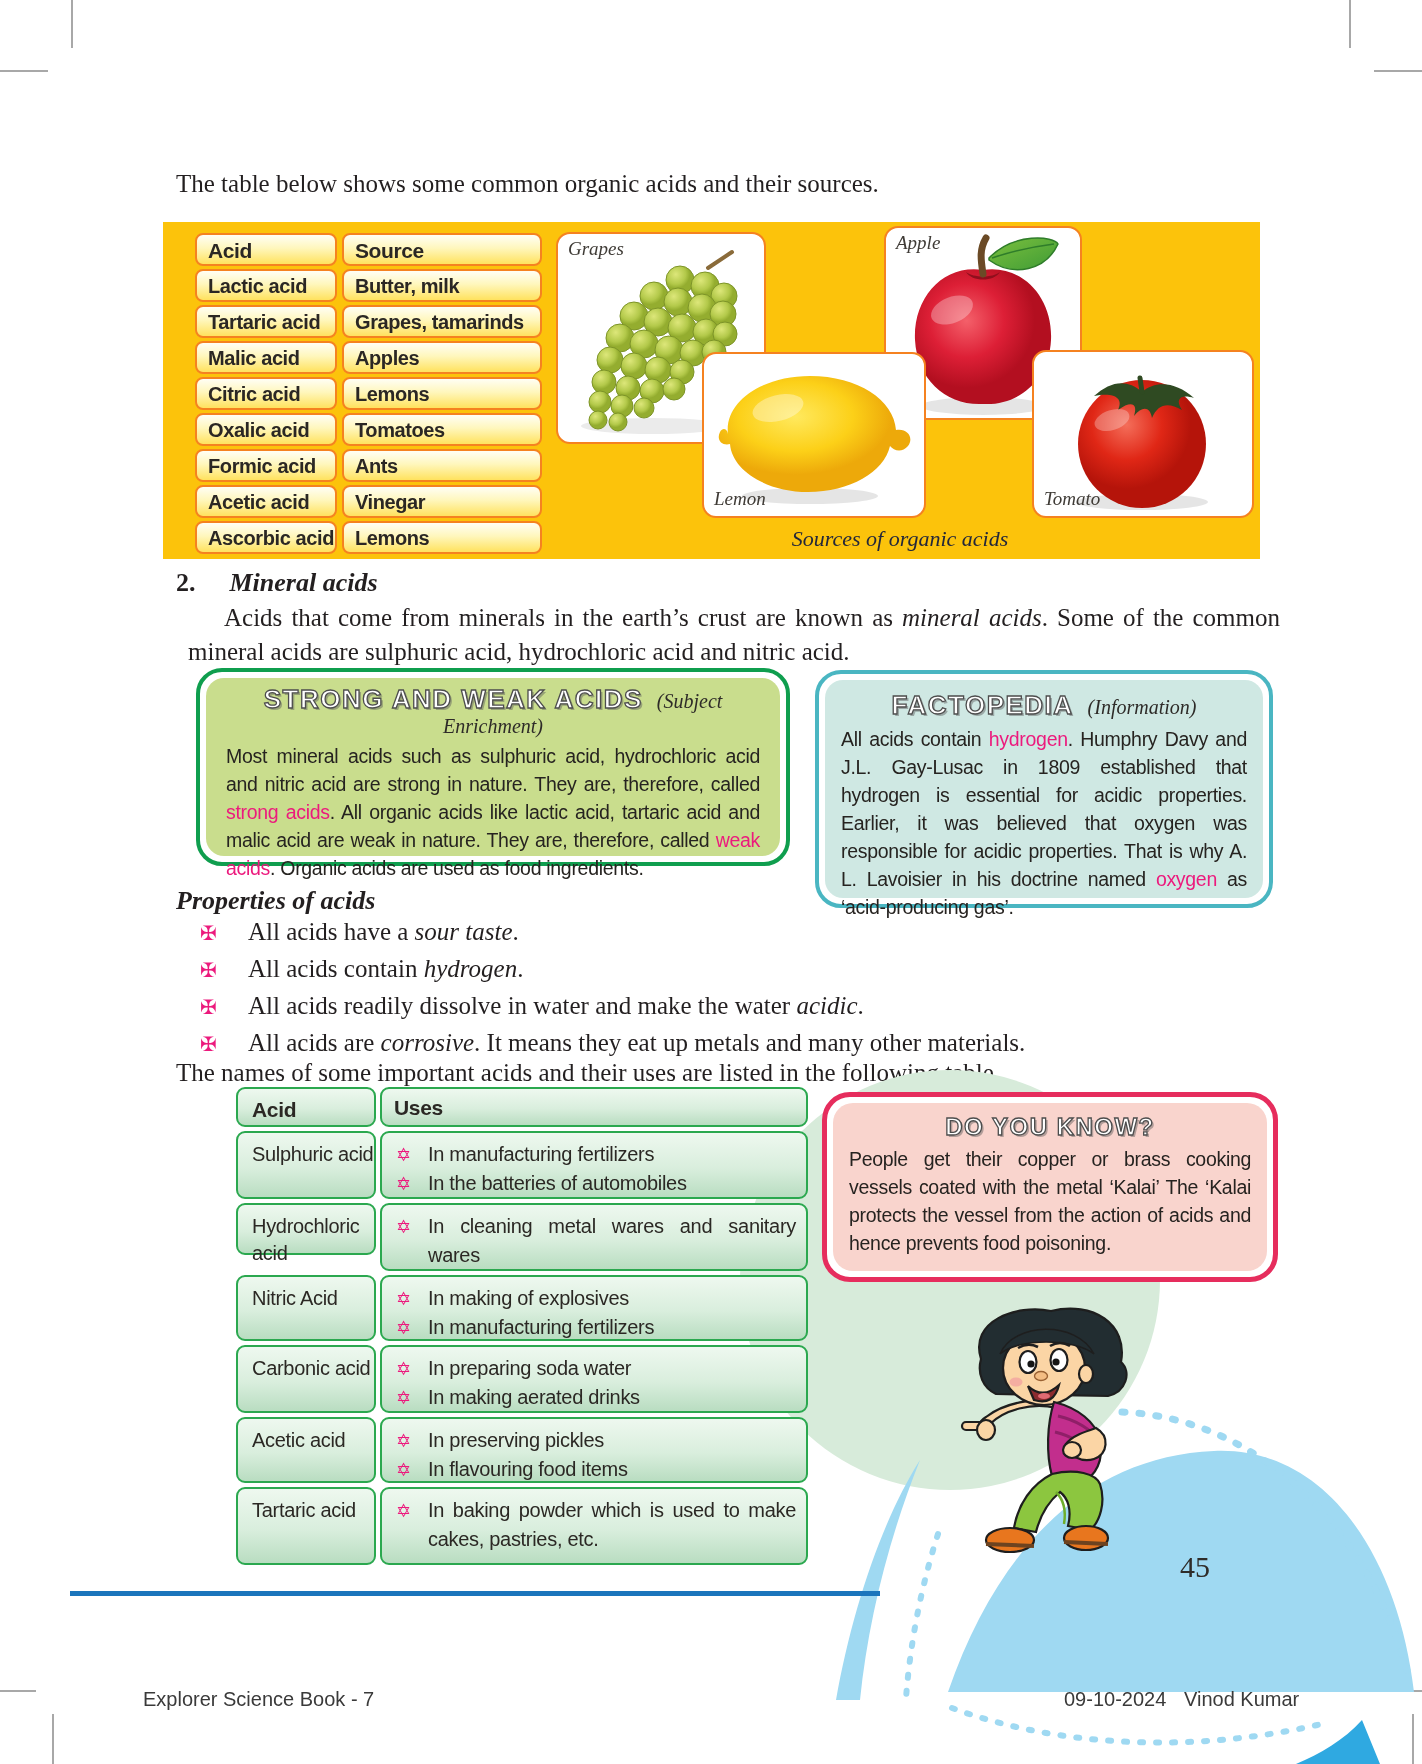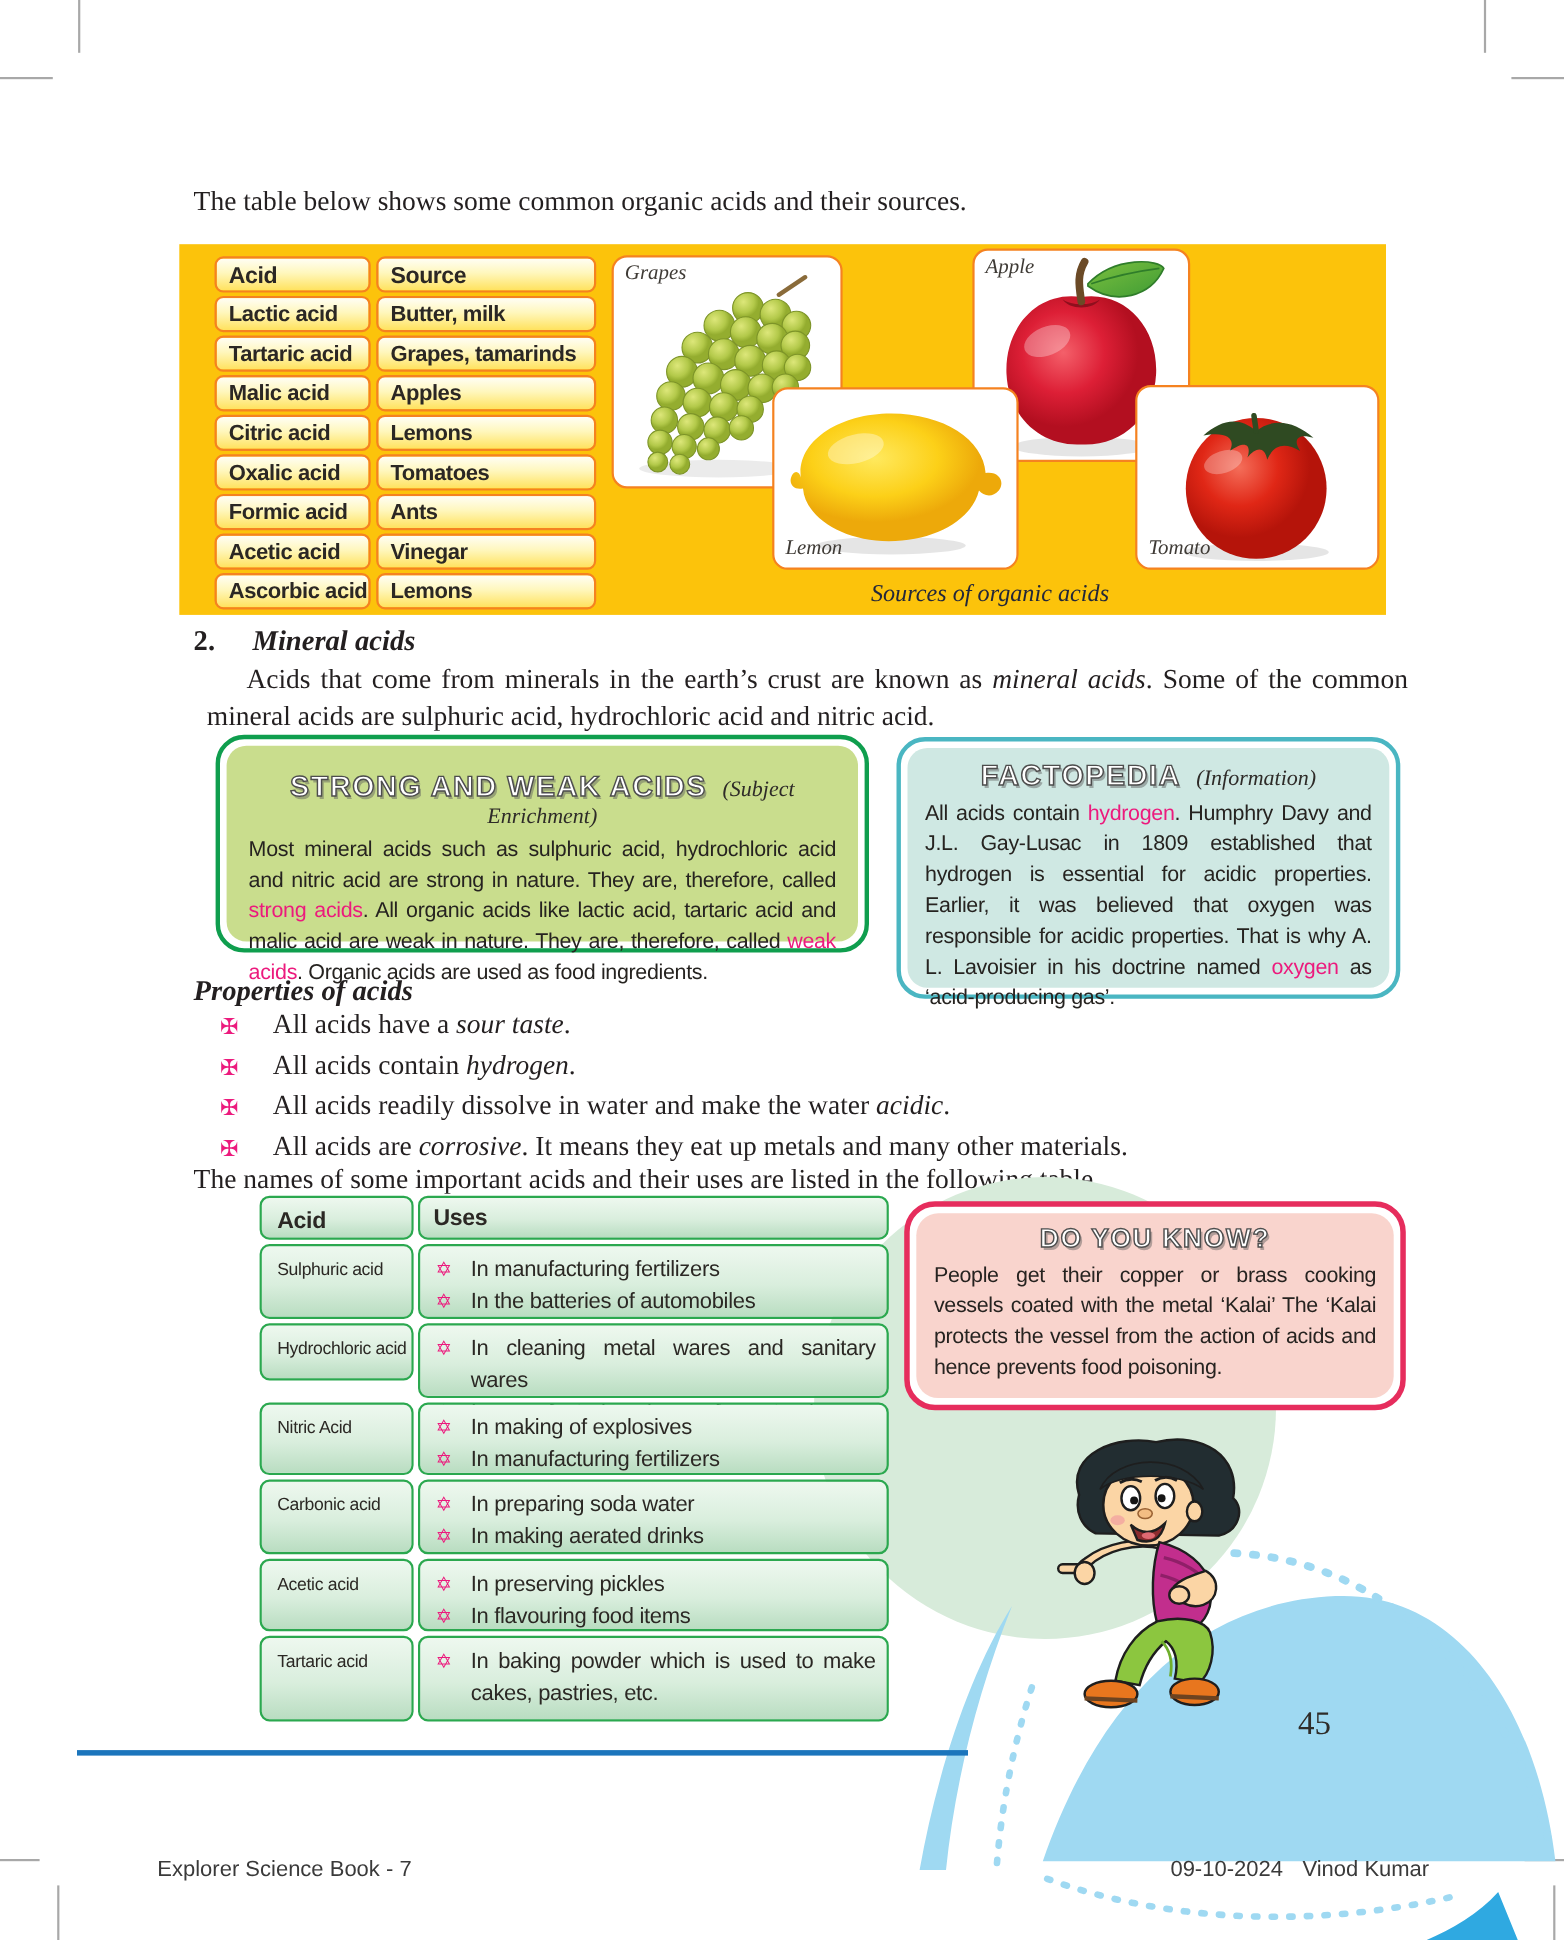--- a/index.html
+++ b/index.html
@@ -41,41 +41,41 @@
   .outline-title { font-family:"Liberation Sans", sans-serif; font-weight:800; color:#fff;
                    -webkit-text-stroke:1.3px #4d4d4d;
                    text-shadow:2px 2px 0 rgba(90,90,90,.45); letter-spacing:1.5px; }
   .box-tag { font-style:italic; font-size:20px; color:#2e2b28; margin-left:10px; }
   .box-body { font-family:"Liberation Sans", sans-serif; font-size:19.5px; line-height:28px;
               color:#262320; text-align:justify; letter-spacing:-0.3px; padding:4px 12px 0 12px; }
   .rt-pink { color:#ec1a7d; }
   .rt-i { font-style:italic; }
 
   .box-green { left:196px; top:668px; width:594px; height:198px; border-width:4px; border-color:#0f9e4e; border-radius:26px; }
-  .box-green .box-in { background:#c9dd8d; border-radius:18px; padding:16px 8px; }
+  .box-green .box-in { background:#c9dd8d; border-radius:18px; padding:0 8px; }
   .box-teal { left:815px; top:670px; width:458px; height:238px; border-width:4px; border-color:#4ab6c2; border-radius:26px; }
   .box-teal .box-in { background:#cfe8e3; border-radius:18px; padding:4px 4px; }
   .box-pink { left:822px; top:1092px; width:456px; height:190px; border-width:5px; border-color:#e62d5d; border-radius:28px; z-index:3; }
   .box-pink .box-in { background:#f9d4cd; border-radius:20px; padding:4px 4px; }
 
   
   .prop-head { position:absolute; left:176px; top:886px; font-size:26px; font-weight:700; font-style:italic; }
   .prop-list { position:absolute; left:200px; top:918px; }
   .prop-item { display:flex; gap:28px; height:37px; font-size:25px; }
   .prop-bullet { color:#ec1a7d; font-size:20px; line-height:30px; width:20px;
                  font-family:"DejaVu Sans", sans-serif; }
   .outro { position:absolute; left:176px; top:1059px; font-size:25px; }
 
   
   .gtable { position:absolute; left:236px; top:1087px; display:flex; flex-direction:column; gap:4px; z-index:2; }
   .grow { display:flex; gap:4px; }
   .gcell { border:2.5px solid #2ba84f; border-radius:9px;
            background:linear-gradient(180deg,#eef8ef 0%,#d9eedd 55%,#b9ddc1 100%);
            font-family:"Liberation Sans", sans-serif; color:#2b2824; letter-spacing:-0.3px; }
-  .gc1 { width:140px; padding:8px 0 0 14px; font-size:16px; line-height:27px; }
+  .gc1 { width:140px; padding:8px 0 0 14px; font-size:20px; line-height:27px; }
   .gc2 { width:428px; padding:7px 10px 0 14px; font-size:20px; }
   .ghead .gc1, .ghead .gc2 { font-weight:700; font-size:21px; padding-top:7px; }
   .ghead .gc2 { padding-left:48px; }
   .use-line { display:flex; gap:14px; line-height:29px; }
   .use-star { color:#ec1a7d; width:18px; font-size:18px; font-family:"DejaVu Sans", sans-serif; flex:0 0 18px; }
   .use-text { flex:1; text-align:justify; }
 
   
   .green-circle { position:absolute; left:740px; top:1070px; width:420px; height:420px;
                   border-radius:50%; background:#d7ebda; z-index:1; }

